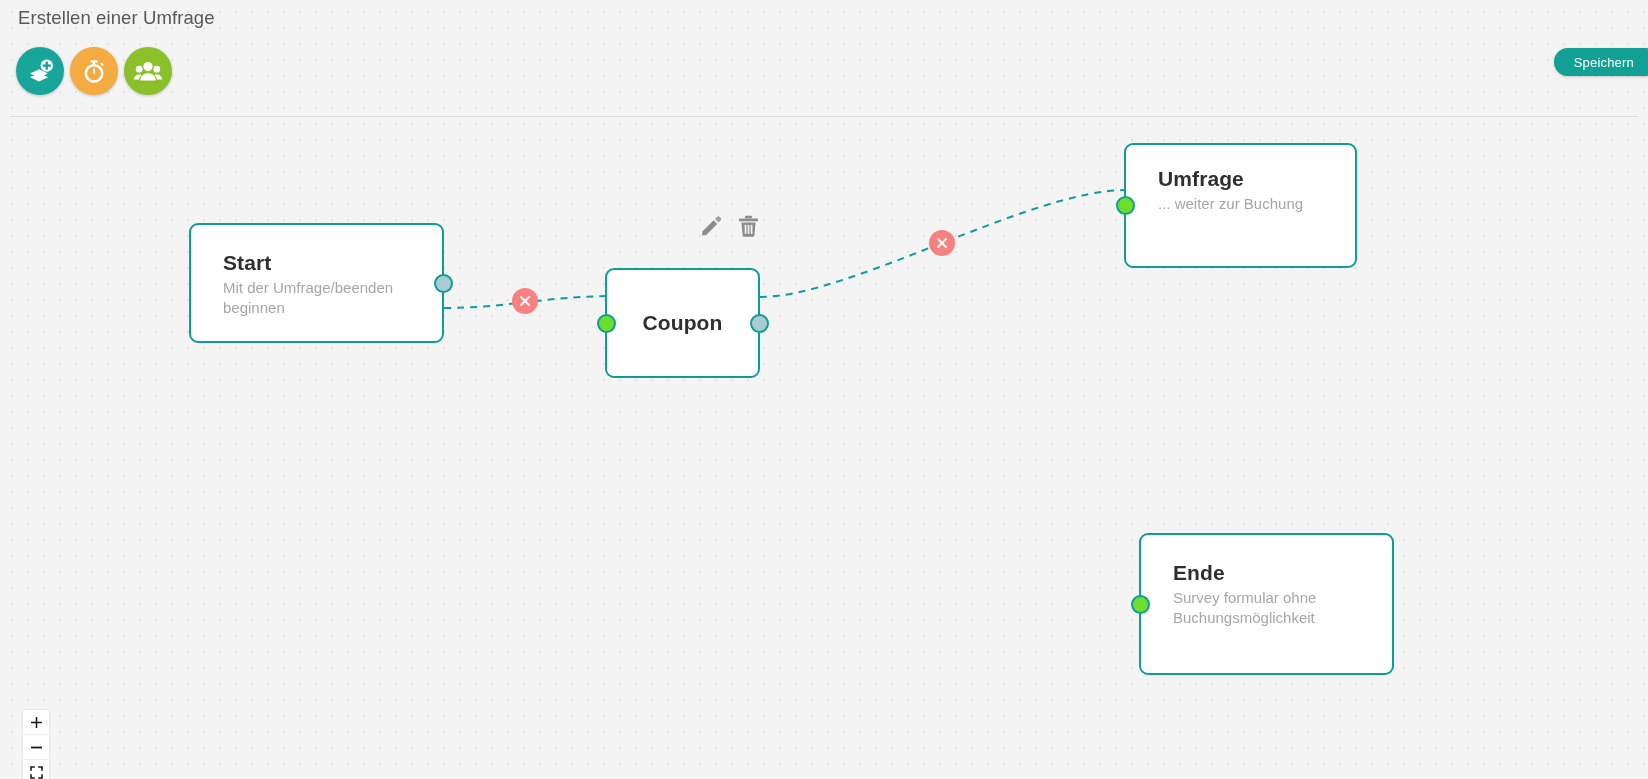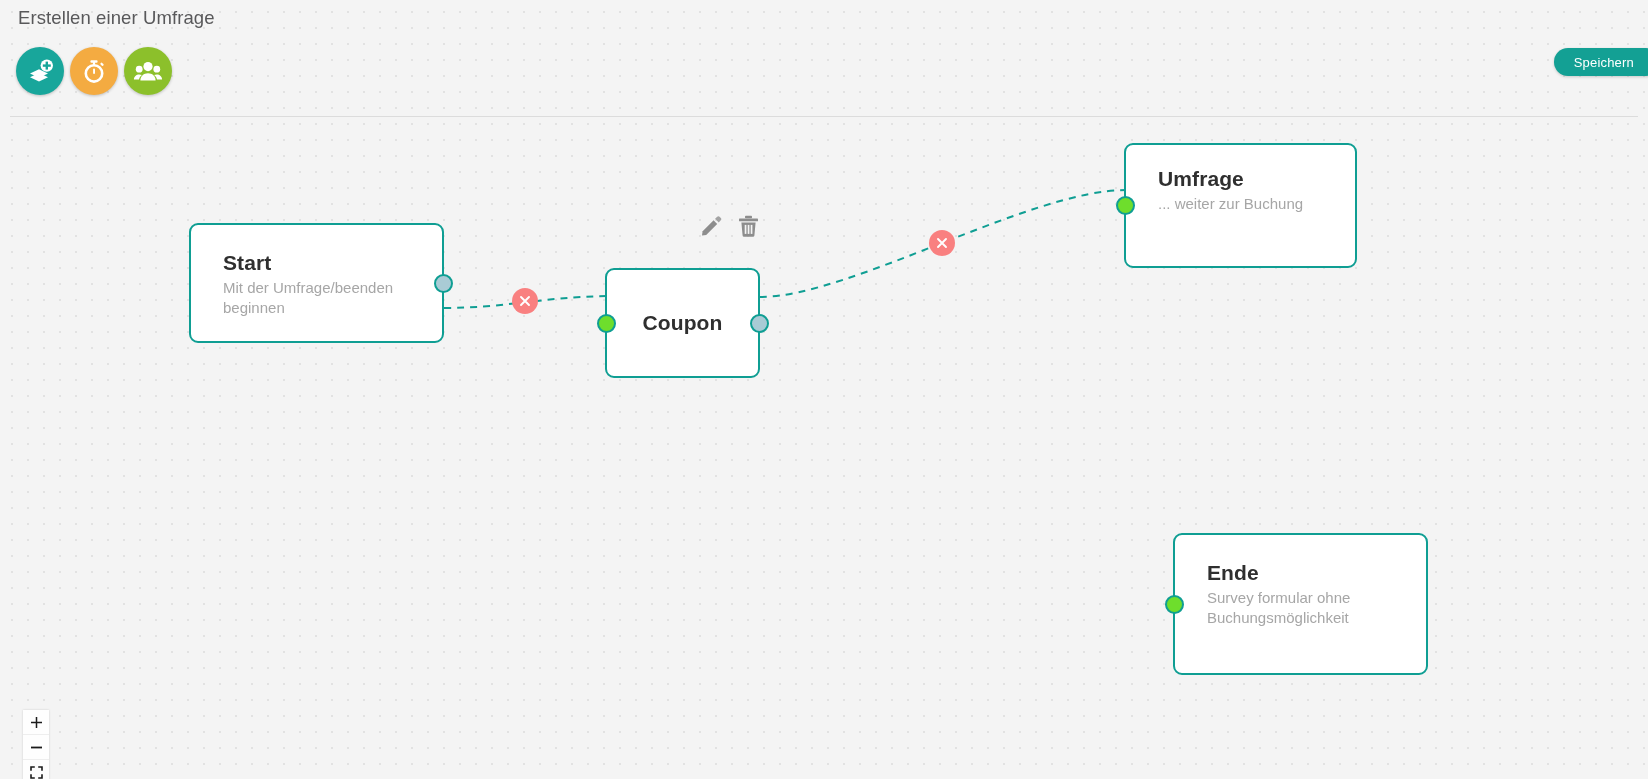--- a/index.html
+++ b/index.html
@@ -298,21 +298,21 @@
     </div>
 
     <div class="node" id="node-buchung" style="left: 1124px; top: 26px; width: 233px; height: 125px; border-color: rgb(15, 158, 147);">
       <div class="node-inner" style="padding-top:22px;">
         <div class="node-title">Umfrage</div>
         <div class="node-sub">... weiter zur Buchung</div>
       </div>
       <div class="port green" style="background: rgb(110, 222, 44); border-color: rgb(15, 158, 147);"></div>
     </div>
 
-    <div class="node" id="node-ende" style="left: 1173px; top: 416px; width: 255px; height: 142px; border-color: rgb(15, 158, 147);">
+    <div class="node" id="node-ende" style="left: 1139px; top: 416px; width: 255px; height: 142px; border-color: rgb(15, 158, 147);">
       <div class="node-inner" style="padding-top:26px;">
         <div class="node-title">Ende</div>
         <div class="node-sub">Survey formular ohne Buchungsmöglichkeit</div>
       </div>
       <div class="port green" style="background: rgb(110, 222, 44); border-color: rgb(15, 158, 147);"></div>
     </div>
 
     <button class="edge-del" id="edge-del-0" style="left: 512px; top: 171px; background: rgb(249, 128, 128);">
       <svg width="12" height="12" viewBox="0 0 12 12">
         <path d="M2 2 L10 10 M10 2 L2 10" stroke="#ffffff" stroke-width="1.9" stroke-linecap="round"></path>

